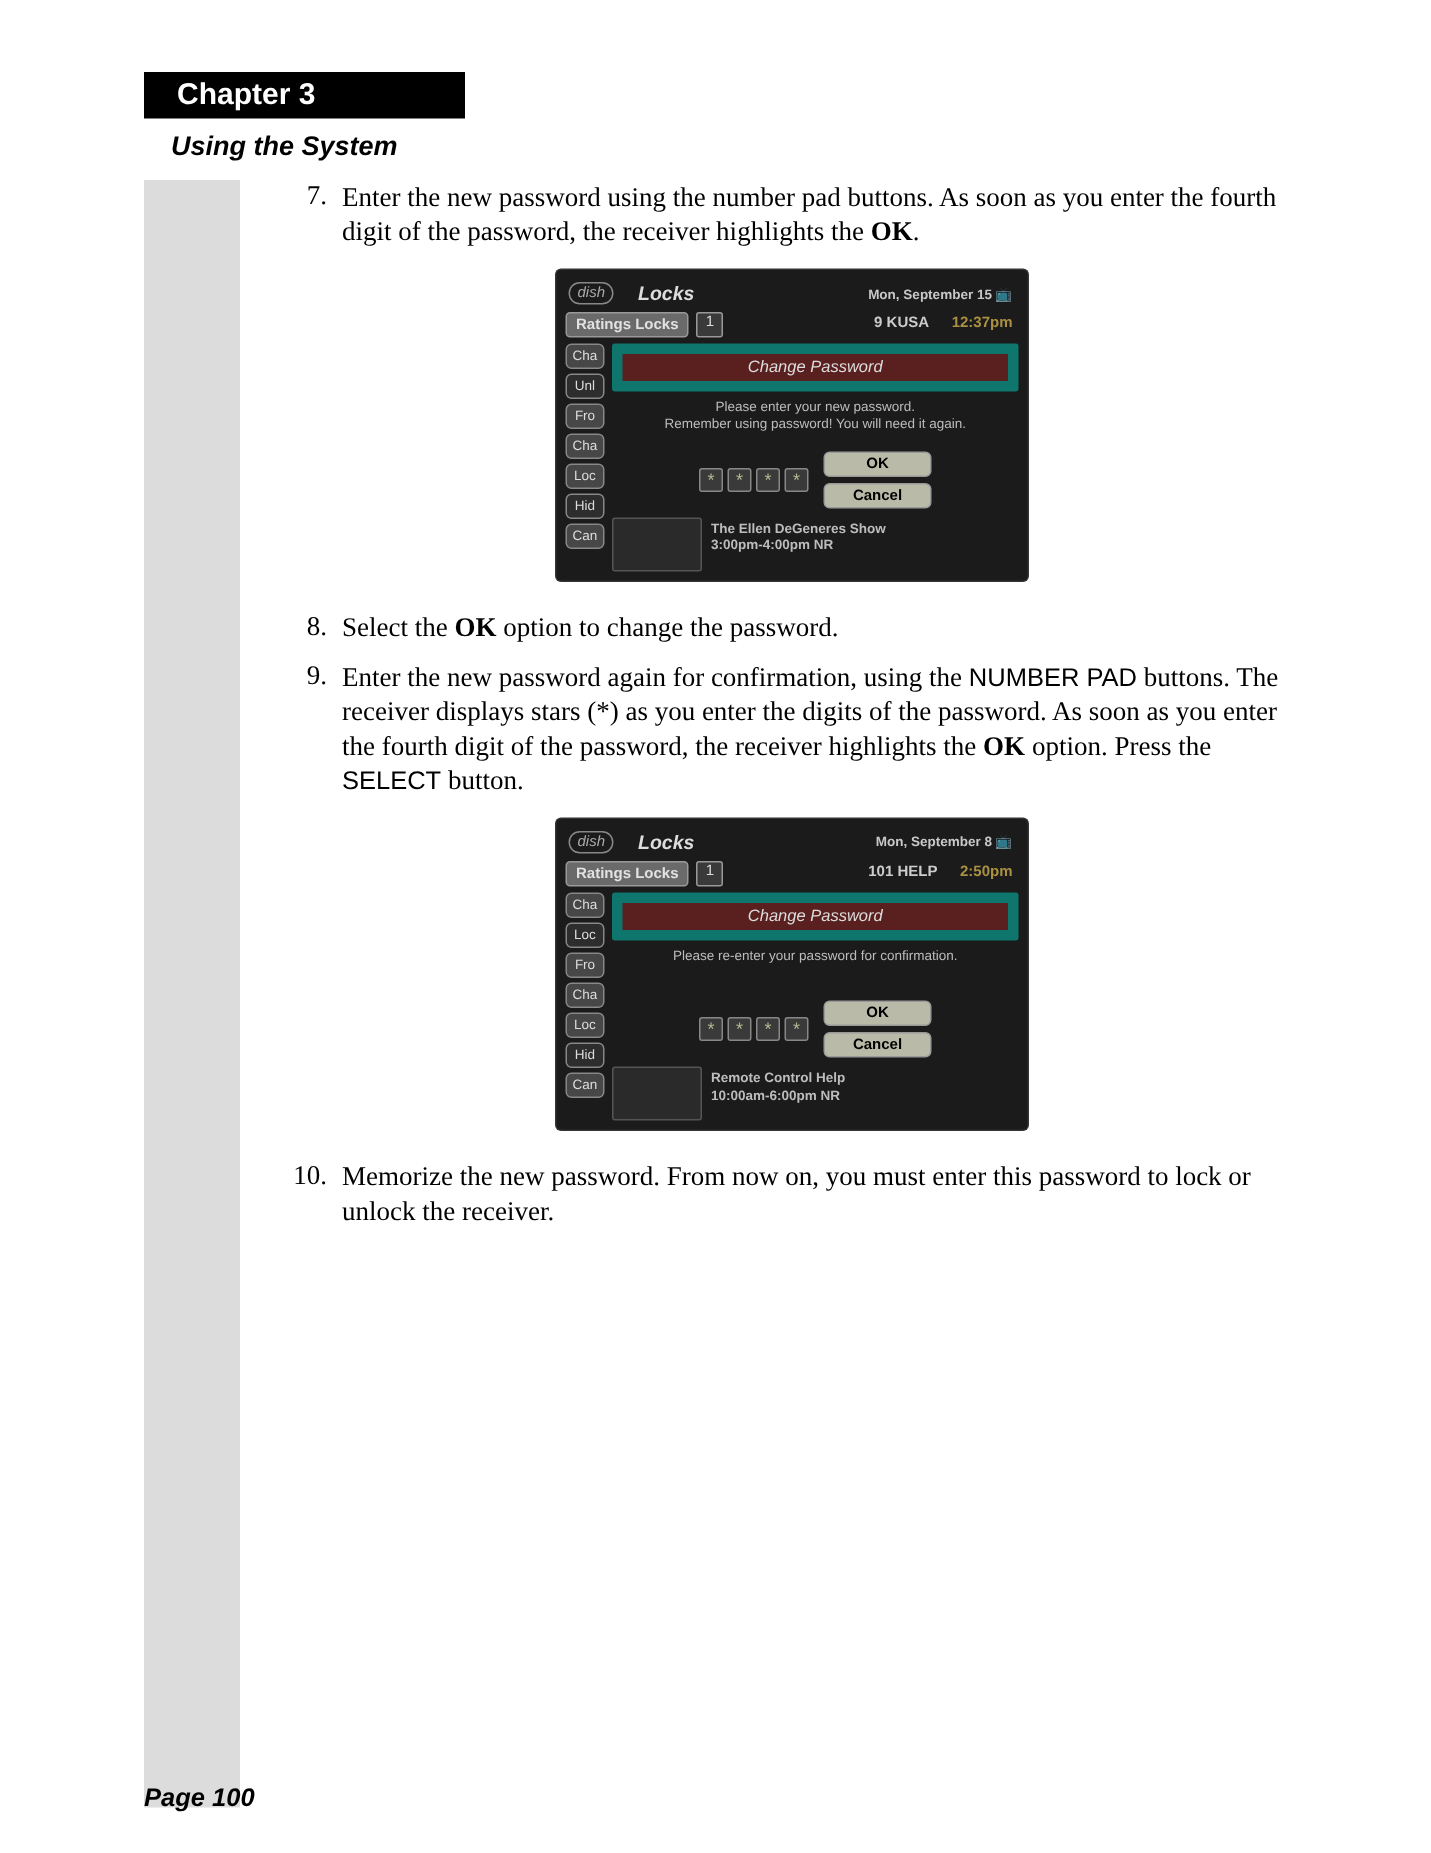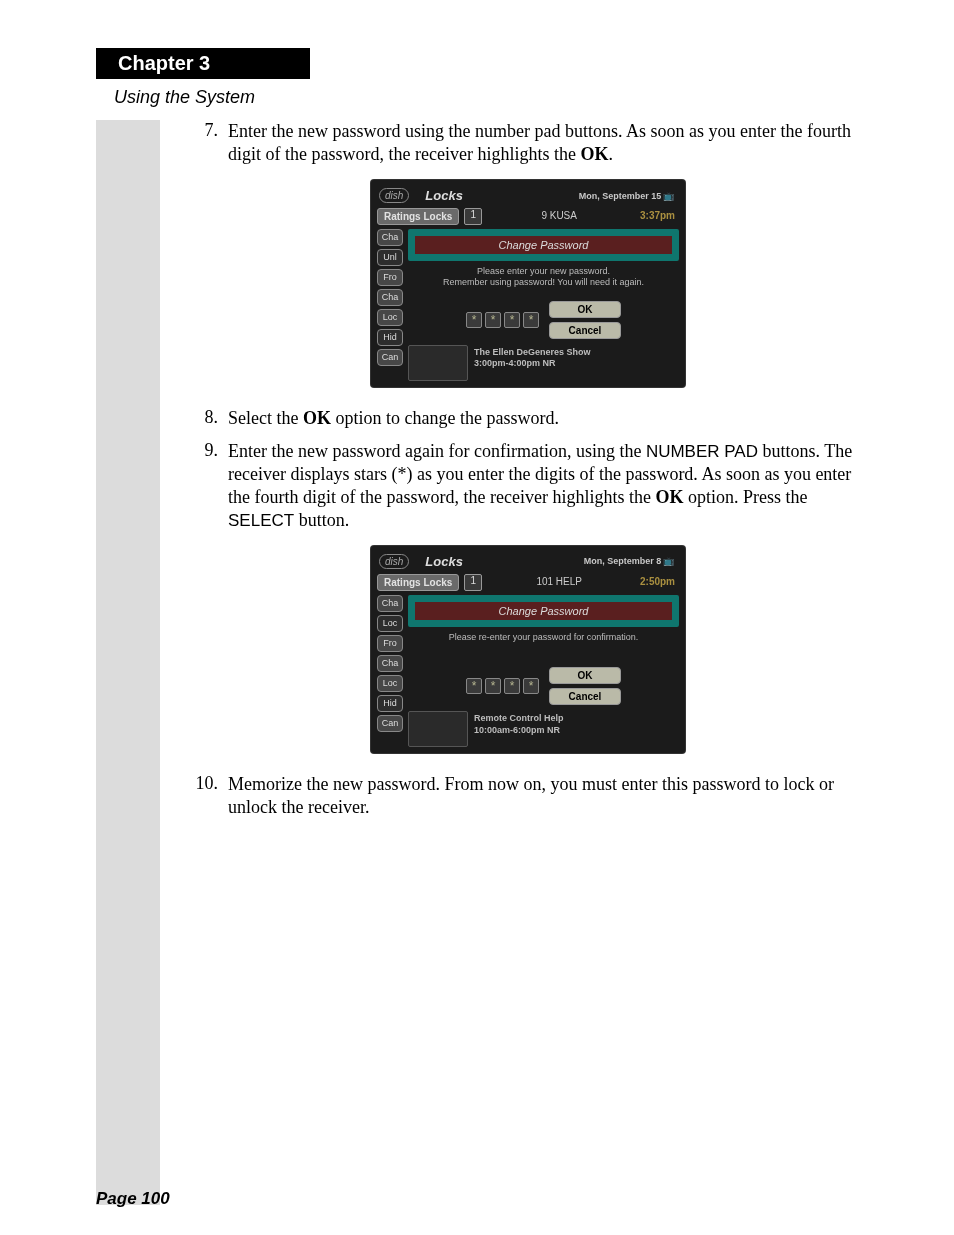--- a/index.html
+++ b/index.html
@@ -1,37 +1,37 @@
 <!DOCTYPE html>
 <html><head>
 <meta charset="utf-8">
 <style>
   body{margin:0;padding:0;font-family:"Times New Roman",serif;background:#fff;color:#000;width:954px}
   .page{padding:48px 80px 40px 96px;position:relative;min-height:1140px;box-sizing:border-box}
   .chapter-bar{background:#000;color:#fff;font-weight:bold;font-size:20px;padding:4px 22px;display:inline-block;min-width:170px;font-family:Arial,Helvetica,sans-serif}
-  .section-title{font-weight:normal;font-style:italic;font-size:18px;margin:8px 0 12px 18px;font-family:Arial,Helvetica,sans-serif}
+  .section-title{font-weight:bold;font-style:italic;font-size:18px;margin:8px 0 12px 18px;font-family:Arial,Helvetica,sans-serif}
   .content{display:flex}
   .sidebar-band{width:64px;background:#dcdcdc;margin-right:22px;height:1085px}
   .body{flex:1}
   .step{display:flex;margin-bottom:10px}
   .step-num{width:36px;text-align:right;padding-right:10px;font-size:18px}
   .step-text{flex:1;font-size:18px;line-height:1.28}
   .bold{font-weight:bold}
   .sans{font-family:Arial,Helvetica,sans-serif;font-size:17px}
   .screenshot-wrap{display:flex;justify-content:center;margin:14px 0 20px 0}
   .screenshot{width:302px;background:#1b1b1b;border-radius:3px;padding:6px;font-family:Arial,Helvetica,sans-serif;color:#d0d0d0;font-size:10px;box-shadow:0 0 0 1px #333}
   .ss-top{display:flex;align-items:center;justify-content:space-between;padding:2px 4px 5px 2px}
   .ss-logo{display:flex;align-items:center;gap:16px}
   .ss-logo-box{border:1px solid #888;border-radius:10px;padding:1px 5px;font-size:10px;color:#aaa;font-style:italic}
   .ss-locks{font-weight:bold;font-style:italic;color:#ddd;font-size:13px}
   .ss-date{color:#c8c8c8;font-size:9px;font-weight:bold}
   .ss-row{display:flex;align-items:stretch;gap:5px;margin-bottom:4px}
   .ss-tab{background:#6a6a6a;border:1px solid #999;border-radius:3px;padding:2px 6px;color:#e2e2e2;font-weight:bold;font-size:10px}
   .ss-chbox{width:16px;border:1px solid #999;border-radius:2px;text-align:center;font-size:10px;color:#ddd;background:#3a3a3a}
-  .ss-channel{flex:1;text-align:center;padding:2px 6px;font-weight:normal;color:#ccc;font-size:10px}
+  .ss-channel{flex:1;text-align:right;padding:2px 6px;font-weight:bold;color:#ccc;font-size:10px}
   .ss-time{color:#aa9040;font-weight:bold;font-size:10px;padding:2px 4px}
   .ss-main{display:flex;gap:5px}
   .ss-left{display:flex;flex-direction:column;gap:3px;width:26px}
   .ss-pill{border:1px solid #888;border-radius:4px;background:#474747;color:#ddd;font-size:9px;text-align:center;padding:2px 3px;height:11px;line-height:11px;overflow:hidden}
   .ss-pill.dark{background:#2d2d2d}
   .ss-center{flex:1;position:relative}
   .ss-banner{background:#5a1f1f;color:#dcdcdc;font-weight:normal;text-align:center;font-size:11px;padding:3px 0;border-radius:2px;border:7px solid #0f766e;margin-bottom:5px;font-style:italic}
   .ss-msg{text-align:center;color:#bcbcbc;font-size:9px;line-height:1.25;padding:0 4px}
   .ss-controls{display:flex;align-items:center;justify-content:center;gap:10px;margin-top:12px}
   .ss-dots{display:flex;gap:3px}
@@ -67,21 +67,21 @@
             <div class="ss-logo">
               <span class="ss-logo-box">dish</span>
               <span class="ss-locks">Locks</span>
             </div>
             <span class="ss-date"><span>Mon, September 15</span> 📺</span>
           </div>
           <div class="ss-row">
             <div class="ss-tab">Ratings Locks</div>
             <div class="ss-chbox">1</div>
             <div class="ss-channel">9 KUSA</div>
-            <div class="ss-time">3:37pm</div>
+            <div class="ss-time">12:37pm</div>
           </div>
           <div class="ss-main">
             <div class="ss-left">
               <div class="ss-pill">Cha</div>
               <div class="ss-pill dark">Unl</div>
               <div class="ss-pill">Fro</div>
               <div class="ss-pill">Cha</div>
               <div class="ss-pill">Loc</div>
               <div class="ss-pill dark">Hid</div>
               <div class="ss-pill">Can</div>

